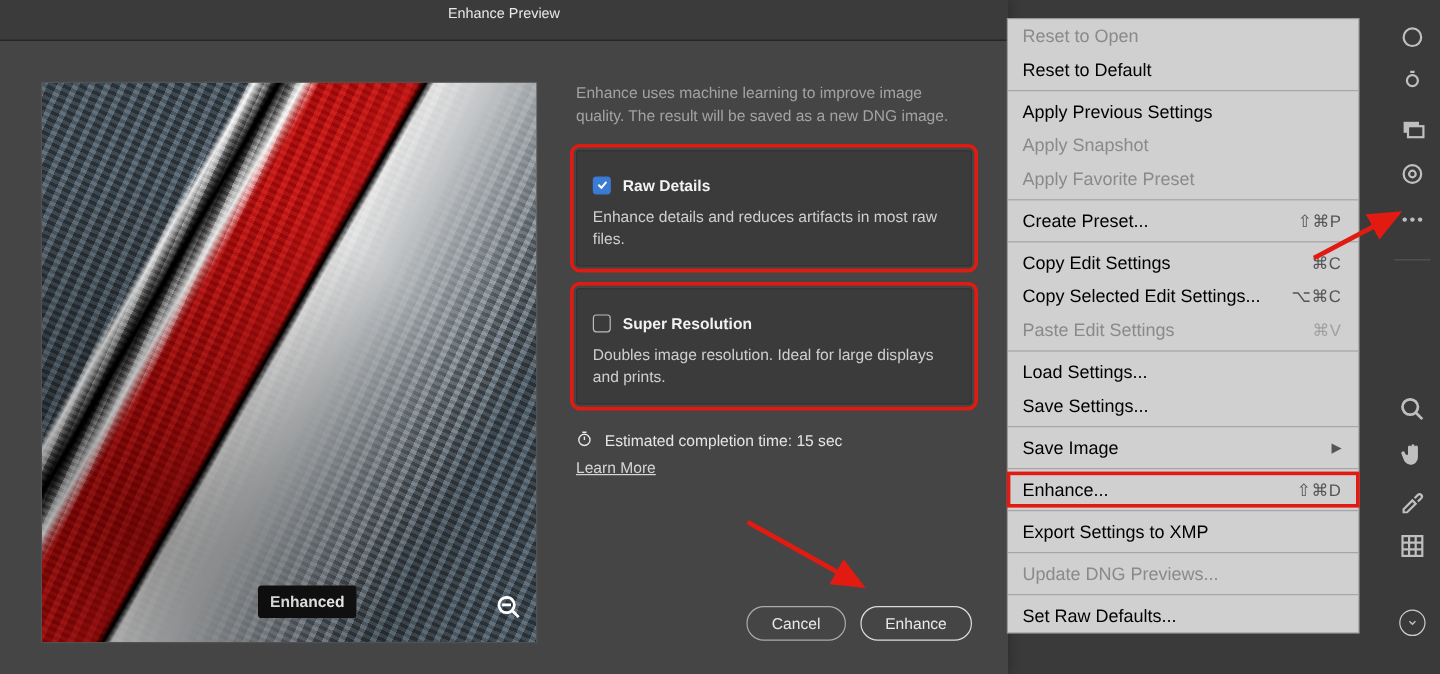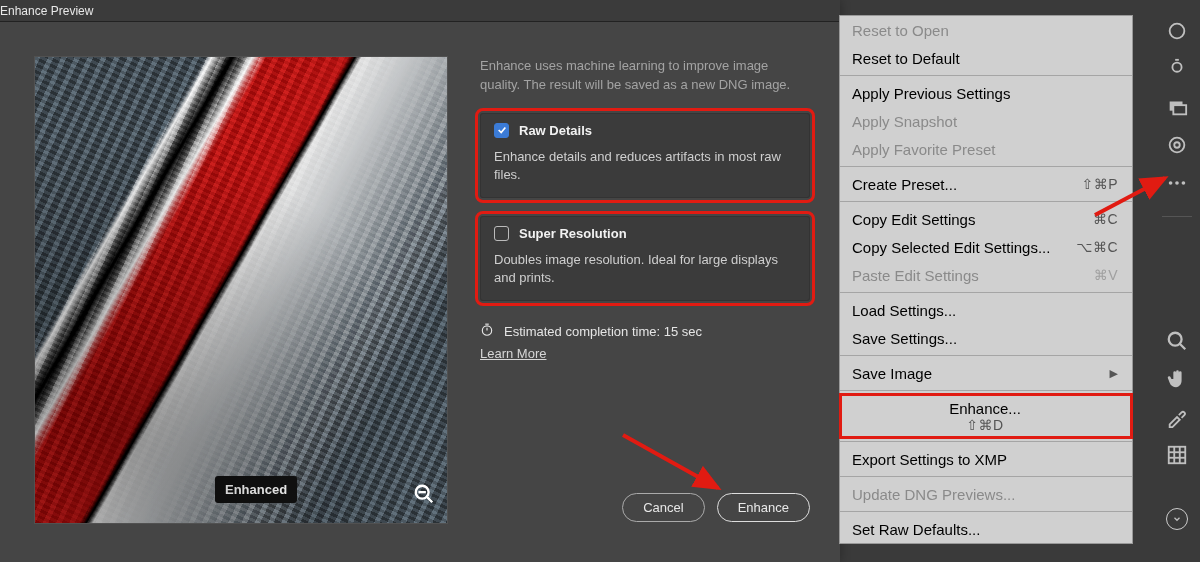--- a/index.html
+++ b/index.html
@@ -8,22 +8,23 @@
   
   .dialog {
     position: absolute;
     left: 0; top: 0;
     width: 840px; height: 562px;
     background: #454545;
     color: #e8e8e8;
     box-shadow: 0 0 10px rgba(0,0,0,0.3);
   }
   .dialog-title {
-    height: 22px;
+    height: 34px;
     line-height: 22px;
+    text-align: center;
     font-size: 12px;
     background: #3b3b3b;
     border-bottom: 1px solid #222;
   }
   .dialog-body {
     display: flex;
     height: 540px;
   }
 
   .preview-col {
@@ -85,21 +86,21 @@
     flex: 1;
     padding: 35px 30px 0 25px;
     font-size: 13px;
     position: relative;
   }
   .desc { line-height: 1.45; color:#a3a3a3; }
 
   .opt-card {
     background: #3b3b3b;
     border-radius: 3px;
-    padding: 10px 16px 14px 14px;
+    padding: 22px 16px 14px 14px;
     margin-top: 18px;
     box-shadow: 0 0 0 1px #333 inset;
   }
   .opt-head { display:flex; align-items:center; gap:10px; }
   .chk {
     width:15px; height:15px;
     border:1.5px solid #bbb;
     border-radius:3px;
     display:flex; align-items:center; justify-content:center;
     flex-shrink:0;
@@ -150,21 +151,20 @@
   }
   .ctx-item.disabled { color:#8a8a8a; }
   .ctx-sep { height:1px; background:#a5a5a5; margin:3px 0; }
   .sc { font-size:14px; color:#555; font-family: -apple-system, Arial; letter-spacing:0.5px; }
   .disabled .sc { color:#a0a0a0; }
   .tri { font-size:11px; color:#555; }
 
   .ctx-item.enhance-hl {
     outline:3px solid #e11b12;
     outline-offset:-2px;
-    flex-direction:column;
   }
 
   .tool-strip {
     position:absolute;
     right:0; top:0;
     width:46px; height:562px;
     background:#3a3a3a;
     display:flex;
     flex-direction:column;
     align-items:center;

